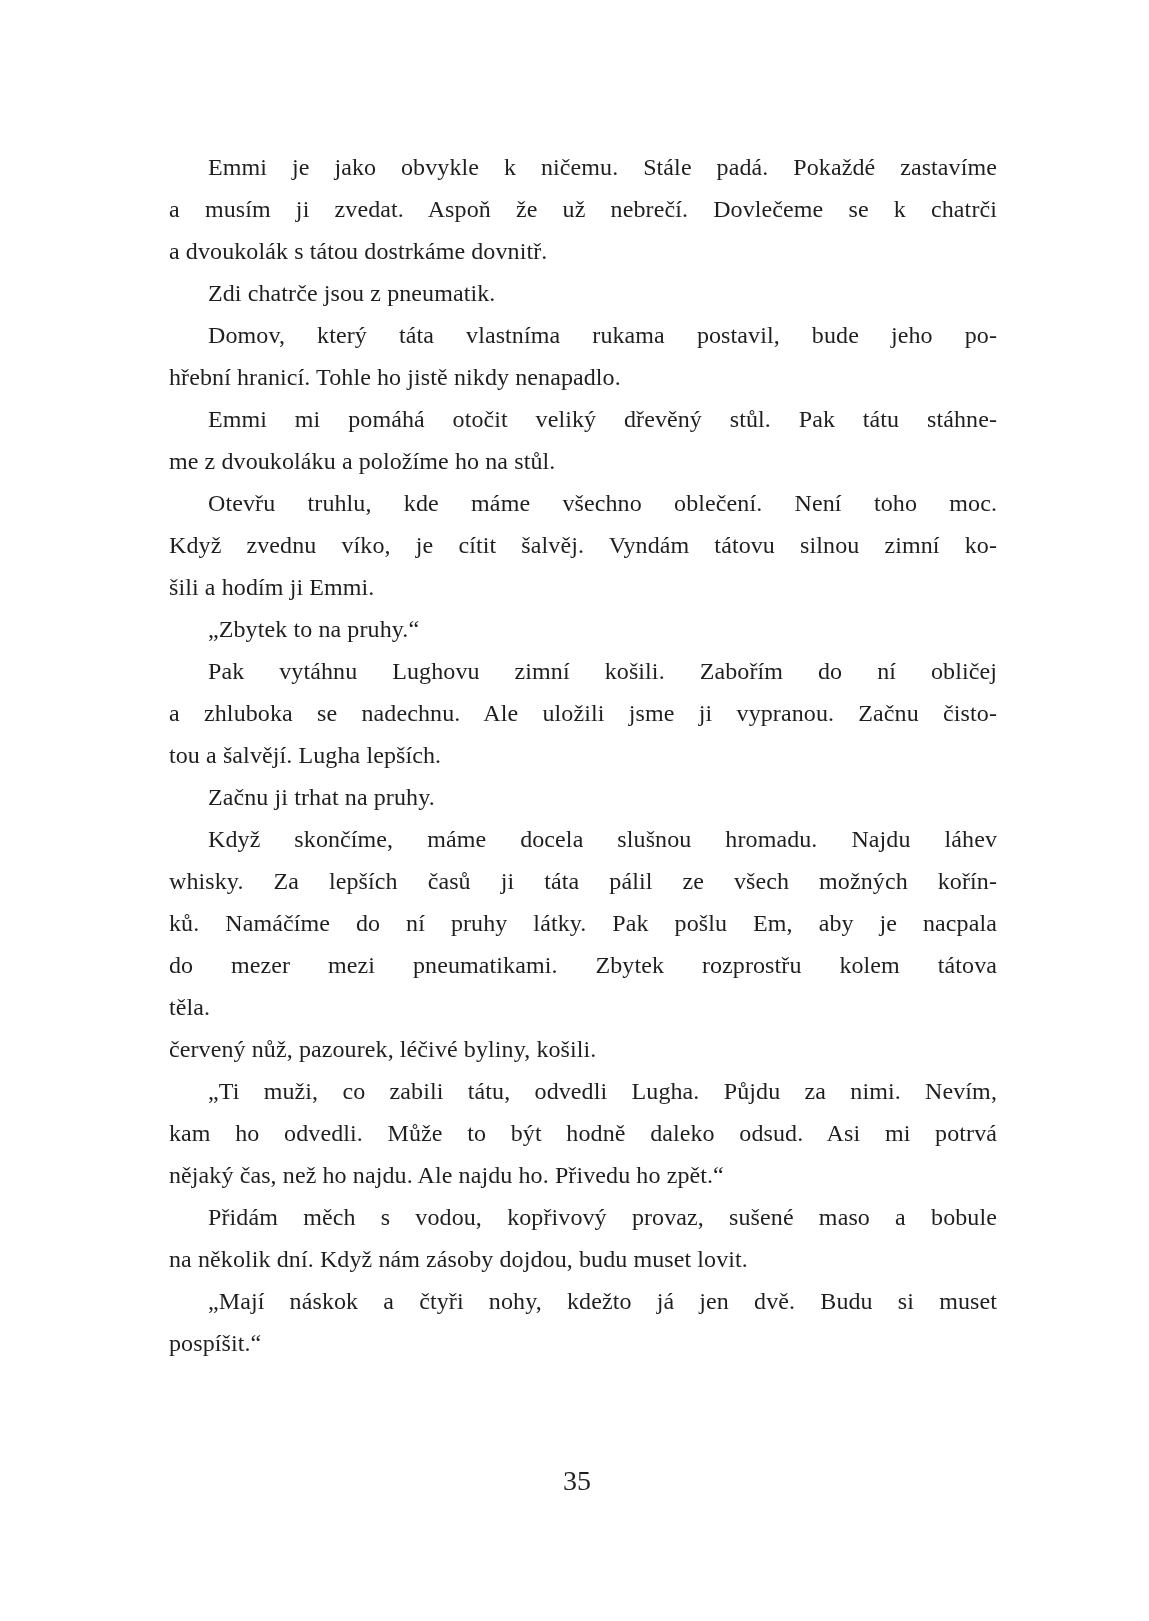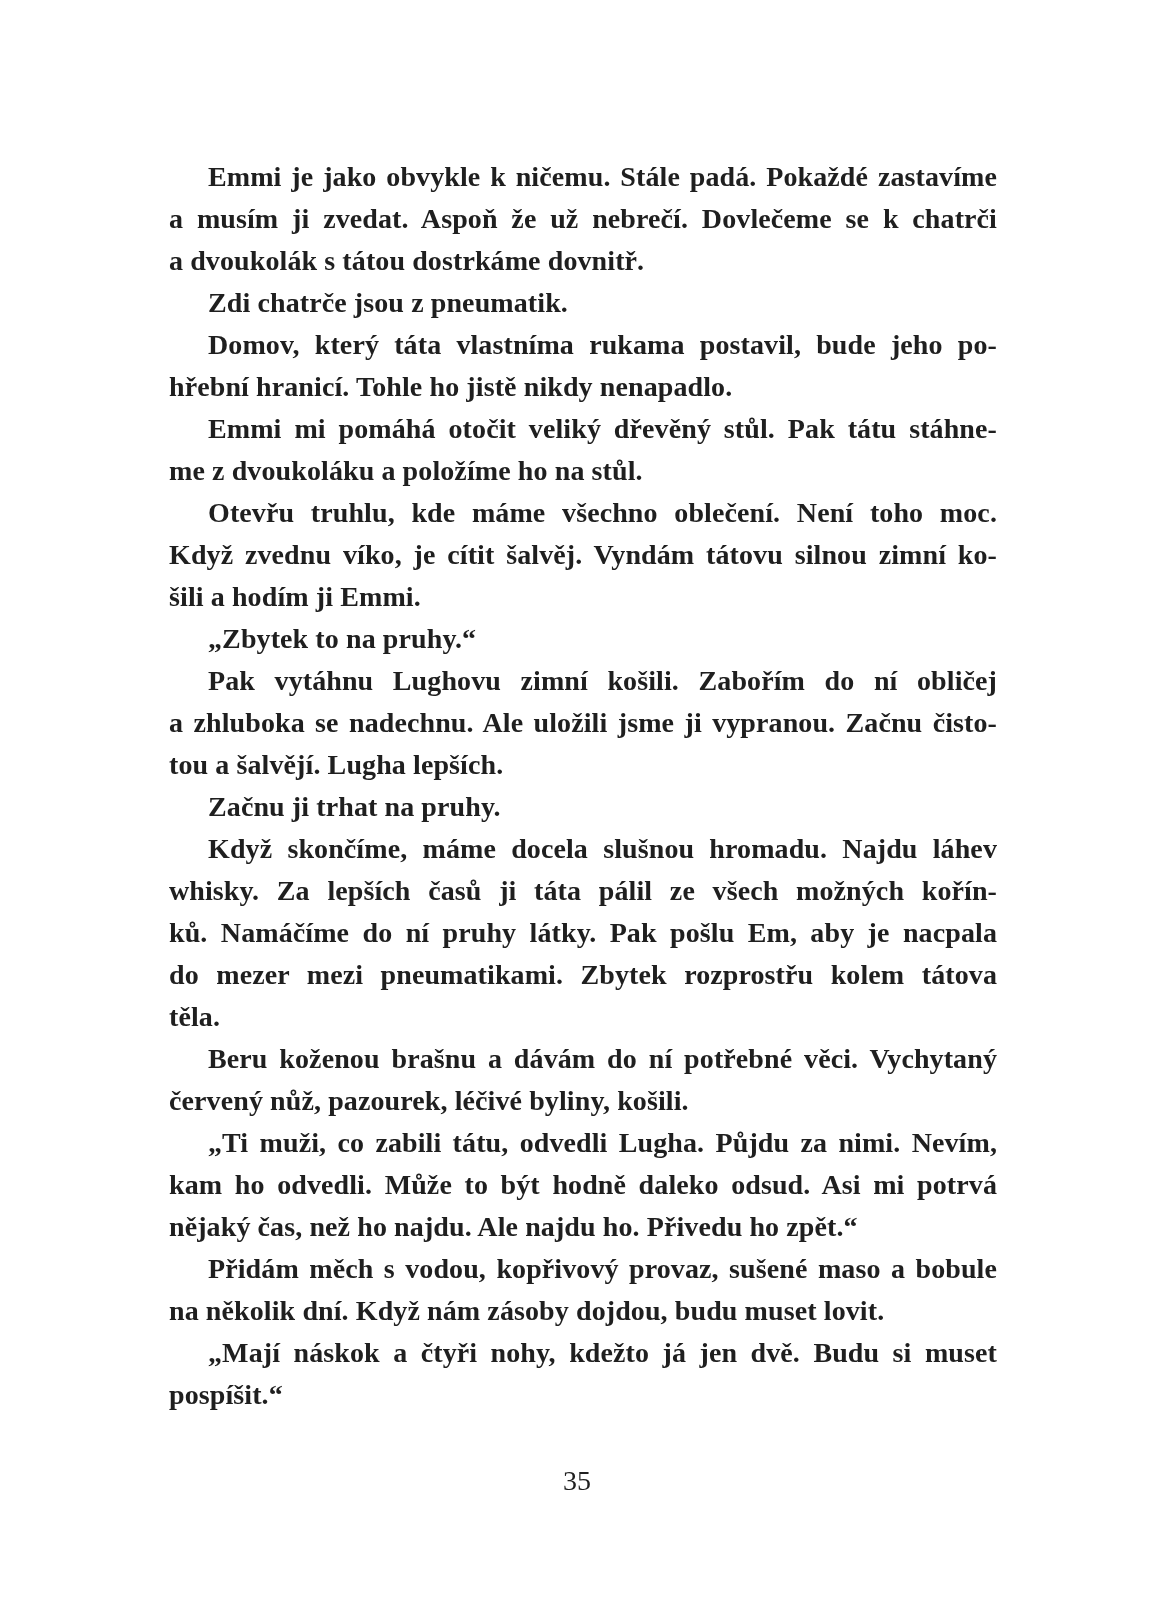--- a/index.html
+++ b/index.html
@@ -16,26 +16,25 @@
   }
   .page {
     position: relative;
     width: 1149px;
     height: 1621px;
     background: #ffffff;
   }
   .text-block {
     position: absolute;
     left: 169px;
-    top: 156px;
+    top: 146px;
     width: 828px;
-    font-size: 28px;
+    font-size: 24px;
     line-height: 42px;
     letter-spacing: 0.1px;
-    font-weight: bold;
   }
   .line {
     text-align: justify;
     text-align-last: justify;
     height: 42px;
     overflow: visible;
   }
   .line.para-first {
     text-indent: 39px;
   }
@@ -72,21 +71,20 @@
       <div class="line para-first para-last">„Zbytek to na pruhy.“</div>
       <div class="line para-first">Pak vytáhnu Lughovu zimní košili. Zabořím do ní obličej</div>
       <div class="line">a zhluboka se nadechnu. Ale uložili jsme ji vypranou. Začnu čisto-</div>
       <div class="line para-last">tou a šalvějí. Lugha lepších.</div>
       <div class="line para-first para-last">Začnu ji trhat na pruhy.</div>
       <div class="line para-first">Když skončíme, máme docela slušnou hromadu. Najdu láhev</div>
       <div class="line">whisky. Za lepších časů ji táta pálil ze všech možných kořín-</div>
       <div class="line">ků. Namáčíme do ní pruhy látky. Pak pošlu Em, aby je nacpala</div>
       <div class="line">do mezer mezi pneumatikami. Zbytek rozprostřu kolem tátova</div>
       <div class="line para-last">těla.</div>
-      <div class="line para-first">Beru koženou brašnu a dávám do ní potřebné věci. Vychytaný</div>
       <div class="line para-last">červený nůž, pazourek, léčivé byliny, košili.</div>
       <div class="line para-first">„Ti muži, co zabili tátu, odvedli Lugha. Půjdu za nimi. Nevím,</div>
       <div class="line">kam ho odvedli. Může to být hodně daleko odsud. Asi mi potrvá</div>
       <div class="line para-last">nějaký čas, než ho najdu. Ale najdu ho. Přivedu ho zpět.“</div>
       <div class="line para-first">Přidám měch s vodou, kopřivový provaz, sušené maso a bobule</div>
       <div class="line para-last">na několik dní. Když nám zásoby dojdou, budu muset lovit.</div>
       <div class="line para-first">„Mají náskok a čtyři nohy, kdežto já jen dvě. Budu si muset</div>
       <div class="line para-last">pospíšit.“</div>
     </div>
   <div class="page-number">35</div>

